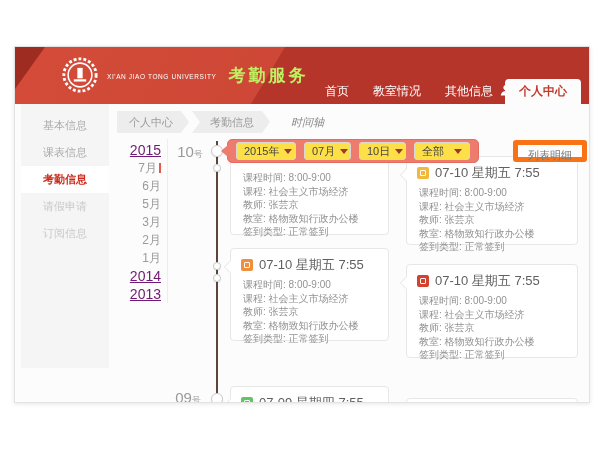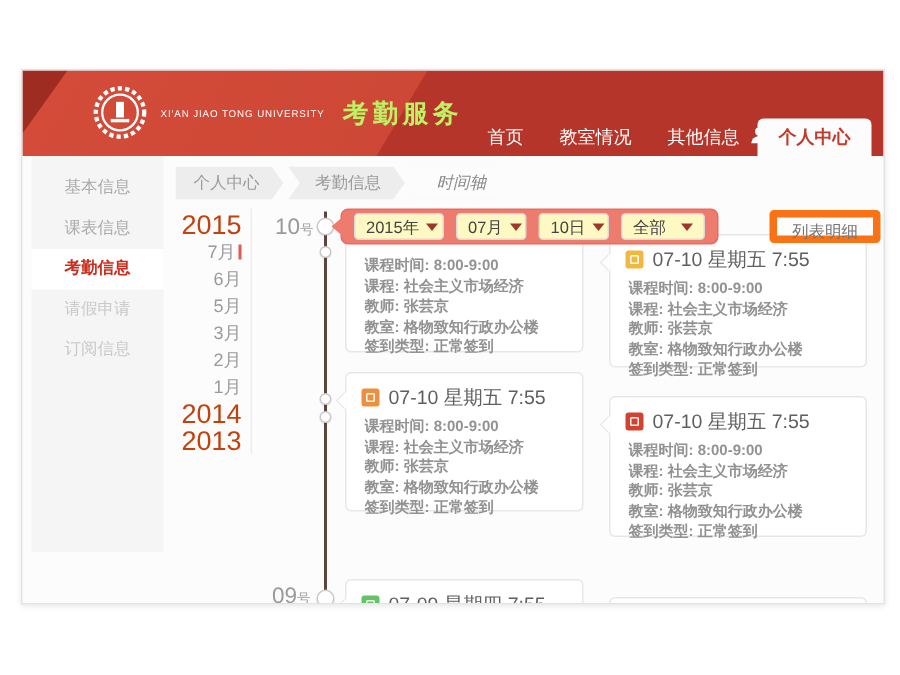--- a/index.html
+++ b/index.html
@@ -47,64 +47,64 @@
            padding:0 16px 0 18px; margin-right:3px; filter:drop-shadow(0 0 1px #d5d5d5);
            clip-path:polygon(0 0,calc(100% - 8px) 0,100% 50%,calc(100% - 8px) 100%,0 100%,8px 50%);
            cursor:pointer; white-space:nowrap; }
   .crumb.first { clip-path:polygon(0 0,calc(100% - 8px) 0,100% 50%,calc(100% - 8px) 100%,0 100%);
                  padding-left:12px; }
   .crumb.current { background:#fcfcfc; color:#8a8a8a;font-style:italic; }
 
   
   .tl-nav { position:absolute; left:102px; top:94px; width:44px; text-align:right; }
   .tl-item { line-height:18px; font-size:12px; color:#9a9a9a; cursor:pointer; white-space:nowrap; }
-  .tl-item.year { font-size:18px; color:#c2410c; }
+  .tl-item.year { font-size:14px; color:#701a75;text-decoration:underline; }
   .tl-item.active::after { content:""; display:inline-block; width:2px; height:10px; background:#e05a4e;
                            margin-left:2px; vertical-align:-1px; }
   .tl-sep { position:absolute; left:152px; top:92px; height:164px; border-left:1px solid #ededed; }
 
   
   .spine { position:absolute; left:201px; top:94px; bottom:0; width:2px; background:#5e453b; }
   .node { position:absolute; background:#fff; border:1px solid #c9c9c9; border-radius:50%;
           box-shadow:0 1px 1px rgba(0,0,0,.08); }
   .node.big { width:12px; height:12px; left:196px; }
   .node.small { width:8px; height:8px; left:198px; }
-  .day-marker { position:absolute; width:38px; text-align:right; color:#9a9a9a; white-space:nowrap; }
+  .day-marker { position:absolute; width:38px; text-align:center; color:#9a9a9a; white-space:nowrap; }
   .day-num { font-size:15px; }
   .day-suffix { font-size:9px; }
 
   
   .filter-bar { position:absolute; left:212px; top:92px; width:252px; height:24px; background:#ed7b6e;
                 border:1px solid #e56d60; border-radius:5px; display:flex; align-items:center;
                 gap:8px; padding:0 8px; z-index:6; }
   .filter-arrow { position:absolute; left:-7px; top:5px; width:0; height:0;
                   border-top:6px solid transparent; border-bottom:6px solid transparent;
                   border-right:7px solid #ed7b6e; }
-  .f-select { background:#fef9c3; border:1px solid #d8d8d8; border-radius:3px; height:18px;
+  .f-select { background:#fde047; border:1px solid #d8d8d8; border-radius:3px; height:18px;
               display:flex; align-items:center; justify-content:space-between; gap:5px;
               padding:0 7px; font-size:11px; color:#444; cursor:pointer; white-space:nowrap; }
   .f-select.w1{width:60px}.f-select.w2{width:47px}.f-select.w3{width:47px}.f-select.w4{width:58px}
   .caret { width:0; height:0; border-left:4px solid transparent; border-right:4px solid transparent;
            border-top:5px solid #9d372b; }
   .list-btn { position:absolute; left:498px; top:93px; height:22px; line-height:20px; background:#fdfdfd;
               border:5px solid #f97316; border-radius:3px; font-size:11px; color:#777; padding:0 10px;
               cursor:pointer; z-index:6; white-space:nowrap; }
 
   
   .card { position:absolute; background:#fff; border:1px solid #e7e7e7; border-radius:4px;
           padding:7px 10px; cursor:pointer; }
   .card .arrow { position:absolute; left:-6px; top:12px; width:0; height:0;
                  border-top:6px solid transparent; border-bottom:6px solid transparent;
                  border-right:6px solid #fff; filter:drop-shadow(-1px 0 0 #e2e2e2); }
   .card-title { display:flex; align-items:center; gap:6px; min-height:15px;
                 font-size:13px; color:#5f5f5f; white-space:nowrap; }
   .card-icon { width:12px; height:12px; border-radius:2px; flex:0 0 12px; position:relative; }
   .card-icon::after { content:""; position:absolute; inset:3px; border:1.5px solid rgba(255,255,255,.95);
                       border-radius:1px; }
-  .card-fields { margin-top:4px; padding-left:2px;font-weight:bold; }
+  .card-fields { margin-top:4px; padding-left:2px; }
   .card-field { font-size:10px; color:#929292; line-height:13.5px; white-space:nowrap; overflow:hidden; }
   .c-l1 { left:215px; top:97px;  width:159px; height:91px; z-index:1; }
   .c-r1 { left:391px; top:109px; width:172px; height:89px; }
   .c-l2 { left:215px; top:201px; width:159px; height:93px; }
   .c-r2 { left:391px; top:217px; width:172px; height:94px; }
   .c-l3 { left:215px; top:339px; width:159px; height:60px; }
   .c-r3 { left:391px; top:351px; width:172px; height:40px; }
 </style>
 </head>
 <body>

